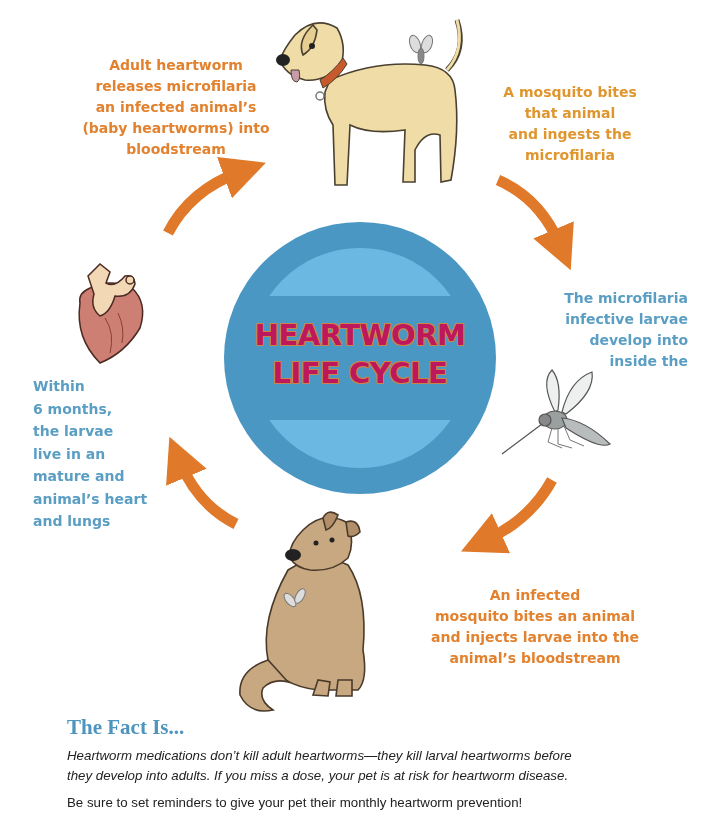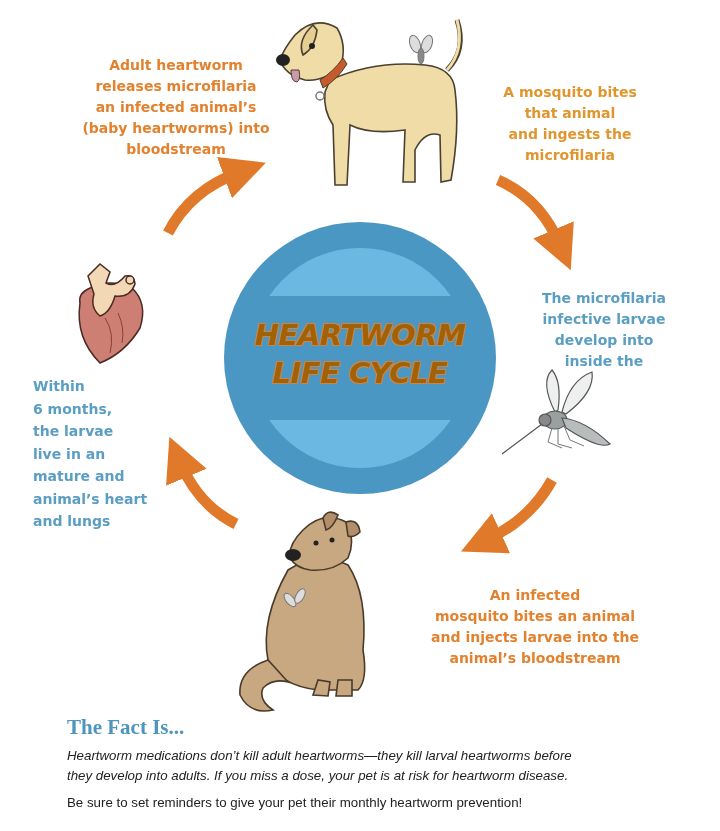--- a/index.html
+++ b/index.html
@@ -4,28 +4,28 @@
 <style>
   html, body { margin:0; padding:0; background:#ffffff; }
   body { width:720px; height:831px; position:relative; overflow:hidden;
          font-family:"DejaVu Sans", sans-serif; }
   .abs { position:absolute; }
   .step { font-weight:bold; font-size:14px; line-height:21px; }
   .orange { color:#e2822f; }
   .gold { color:#e0962f; }
   .blue { color:#5b9ec4; }
   .center { text-align:center; }
-  .right { text-align:center; }
+  .right { text-align:right; }
   .left { text-align:left; }
   .fact-title { font-family:Liberation Serif, serif; font-weight:bold; font-size:21px; color:#4d95bd; }
   .fact-body { font-family:"Liberation Sans", sans-serif; font-style:italic; font-size:13.3px; line-height:20px; color:#222; }
   .fact-note { font-family:"Liberation Sans", sans-serif; font-size:13.3px; color:#222; }
-  .circle-title { font-family:"DejaVu Sans", sans-serif; font-weight:bold; color:#a16207;
+  .circle-title { font-family:"DejaVu Sans", sans-serif; font-weight:bold; color:#be185d;
                   font-size:29px; line-height:38px; letter-spacing:-0.5px;
-                  text-shadow: 1px 1px 0 #c9864b, -1px -1px 0 #c9864b, 1px -1px 0 #c9864b, -1px 1px 0 #c9864b; font-style: italic; }
+                  text-shadow: 1px 1px 0 #c9864b, -1px -1px 0 #c9864b, 1px -1px 0 #c9864b, -1px 1px 0 #c9864b; }
 </style>
 </head>
 <body>
 
 <div class="abs step orange center" style="left:56px; top:55px; width:240px;">
   <div>Adult heartworm</div>
   <div>releases microfilaria</div>
   <div>an infected animal’s</div>
   <div>(baby heartworms) into</div>
   <div>bloodstream</div>

